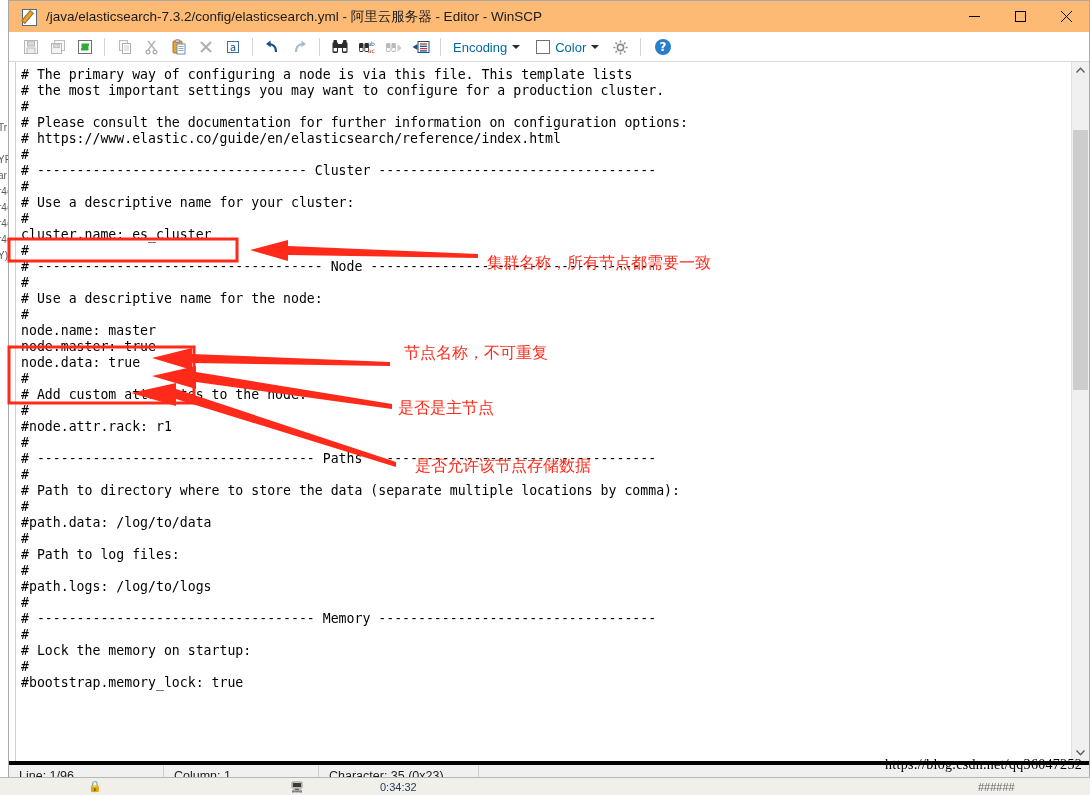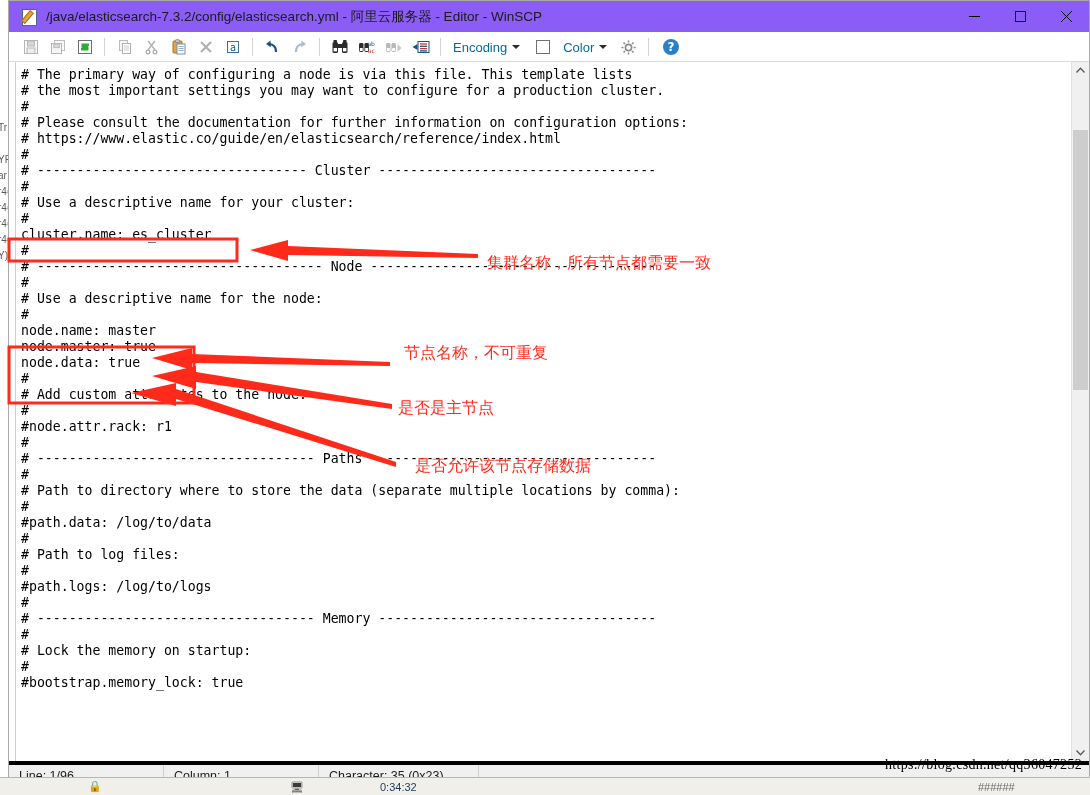--- a/index.html
+++ b/index.html
@@ -75,21 +75,21 @@
     border: 1px solid #a9a9a9;
     box-sizing: border-box;
     display: flex;
     flex-direction: column;
   }
 
   
   .titlebar {
     height: 31px;
     min-height: 31px;
-    background: #8b5cf6;
+    background: #fdba74;
     display: flex;
     align-items: center;
     border-bottom: 1px solid #ffffff;
   }
   .title-icon {
     width: 17px; height: 17px;
     margin-left: 12px;
     margin-right: 8px;
     position: relative;
     flex: 0 0 auto;
@@ -494,21 +494,21 @@
           <path d="M0.5 8 L5.5 5 L5.5 11 Z" fill="#1b4f86"></path>
         </svg>
       </div>
 
       <div class="tb-sep"></div>
 
       <div class="tb-label">Encoding</div>
       <div class="tb-caret"></div>
 
       <div class="tb-check"></div>
-      <div class="tb-label" style="margin-left:8px">Color</div>
+      <div class="tb-label" style="margin-left:0">Color</div>
       <div class="tb-caret"></div>
 
       <div class="tb-item tb-gear">
         <svg width="17" height="17" viewBox="0 0 17 17">
           <g fill="none" stroke="#8a8a8a" stroke-width="1.6">
             <circle cx="8.5" cy="8.5" r="3.1"></circle>
             <path d="M8.5 1.4 v2 M8.5 13.6 v2 M1.4 8.5 h2 M13.6 8.5 h2 M3.5 3.5 l1.5 1.5 M12 12 l1.5 1.5 M13.5 3.5 l-1.5 1.5 M5 12 l-1.5 1.5"></path>
           </g>
         </svg>
       </div>

